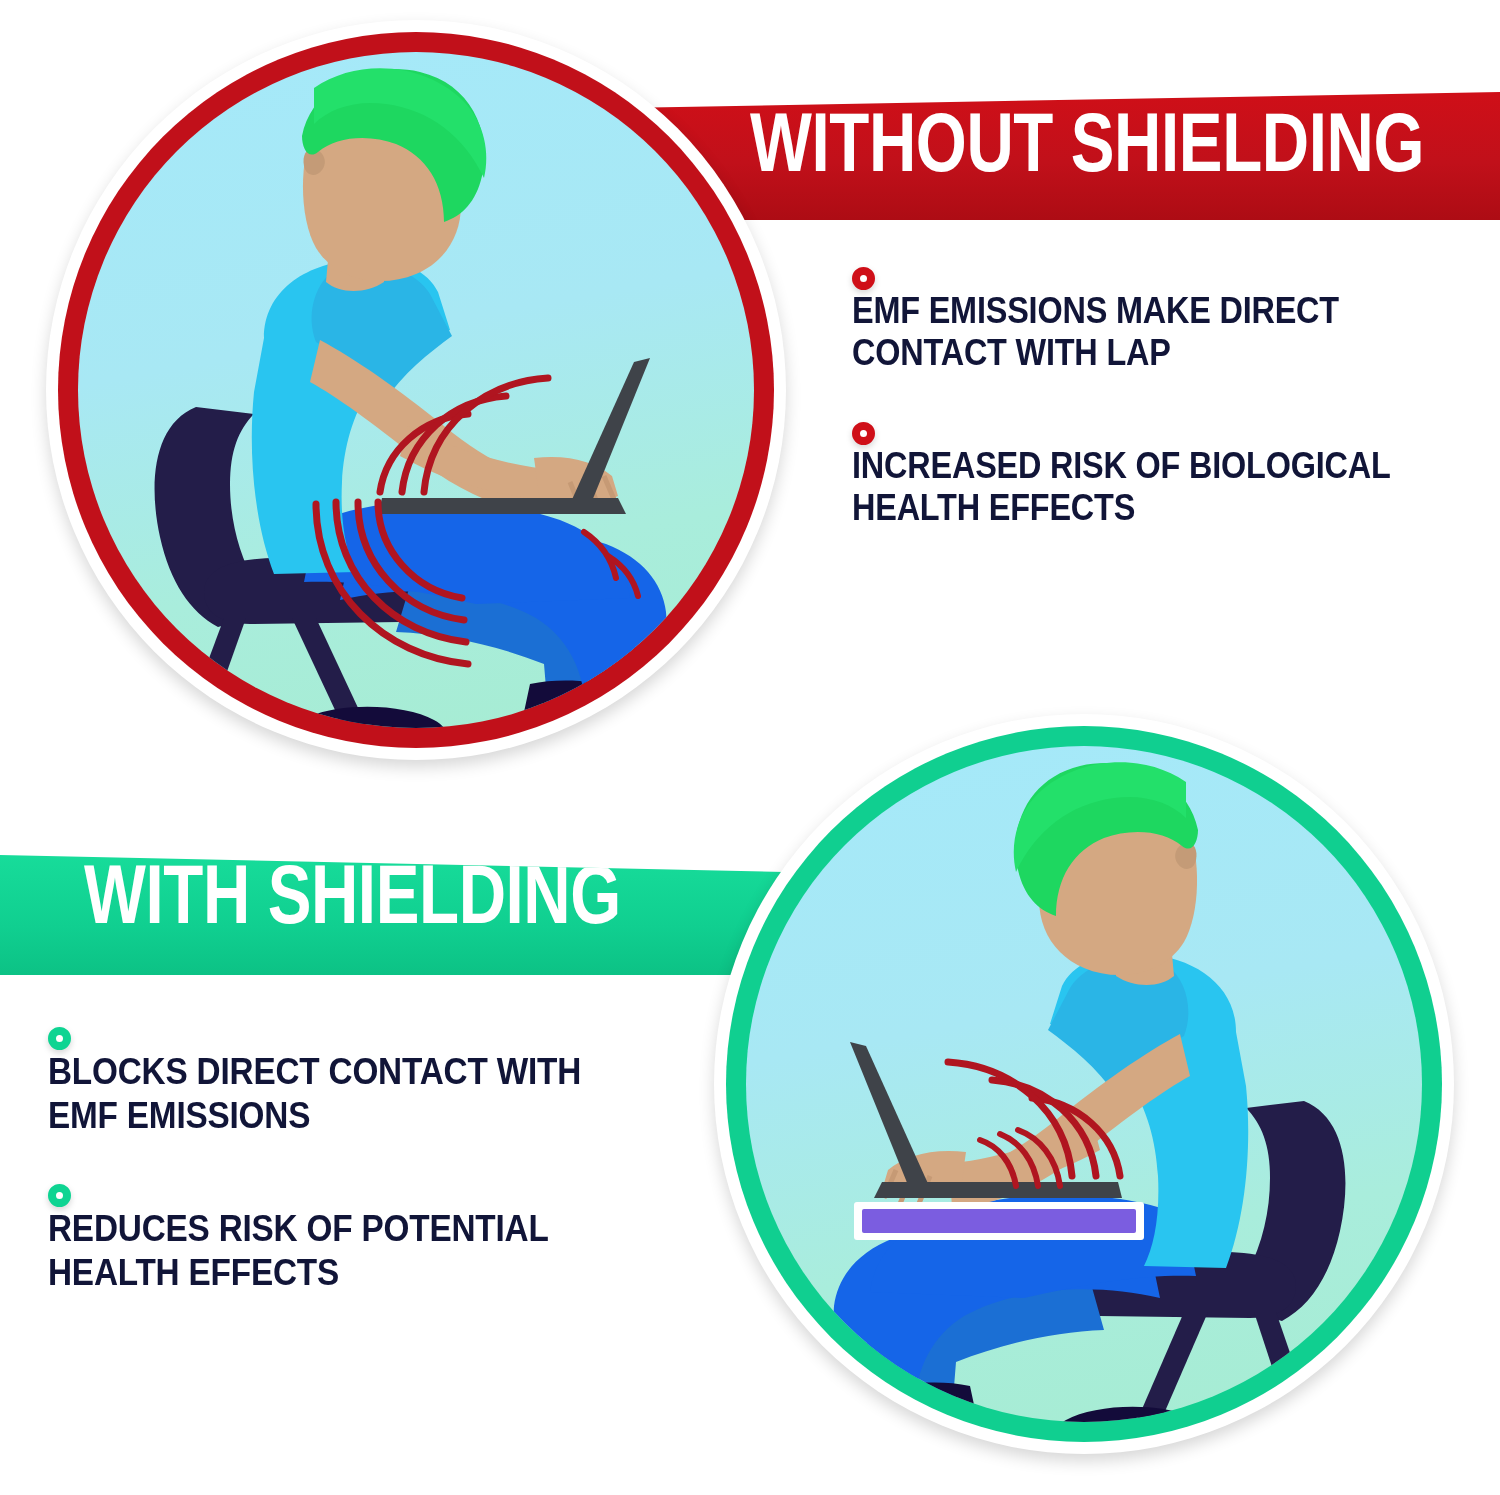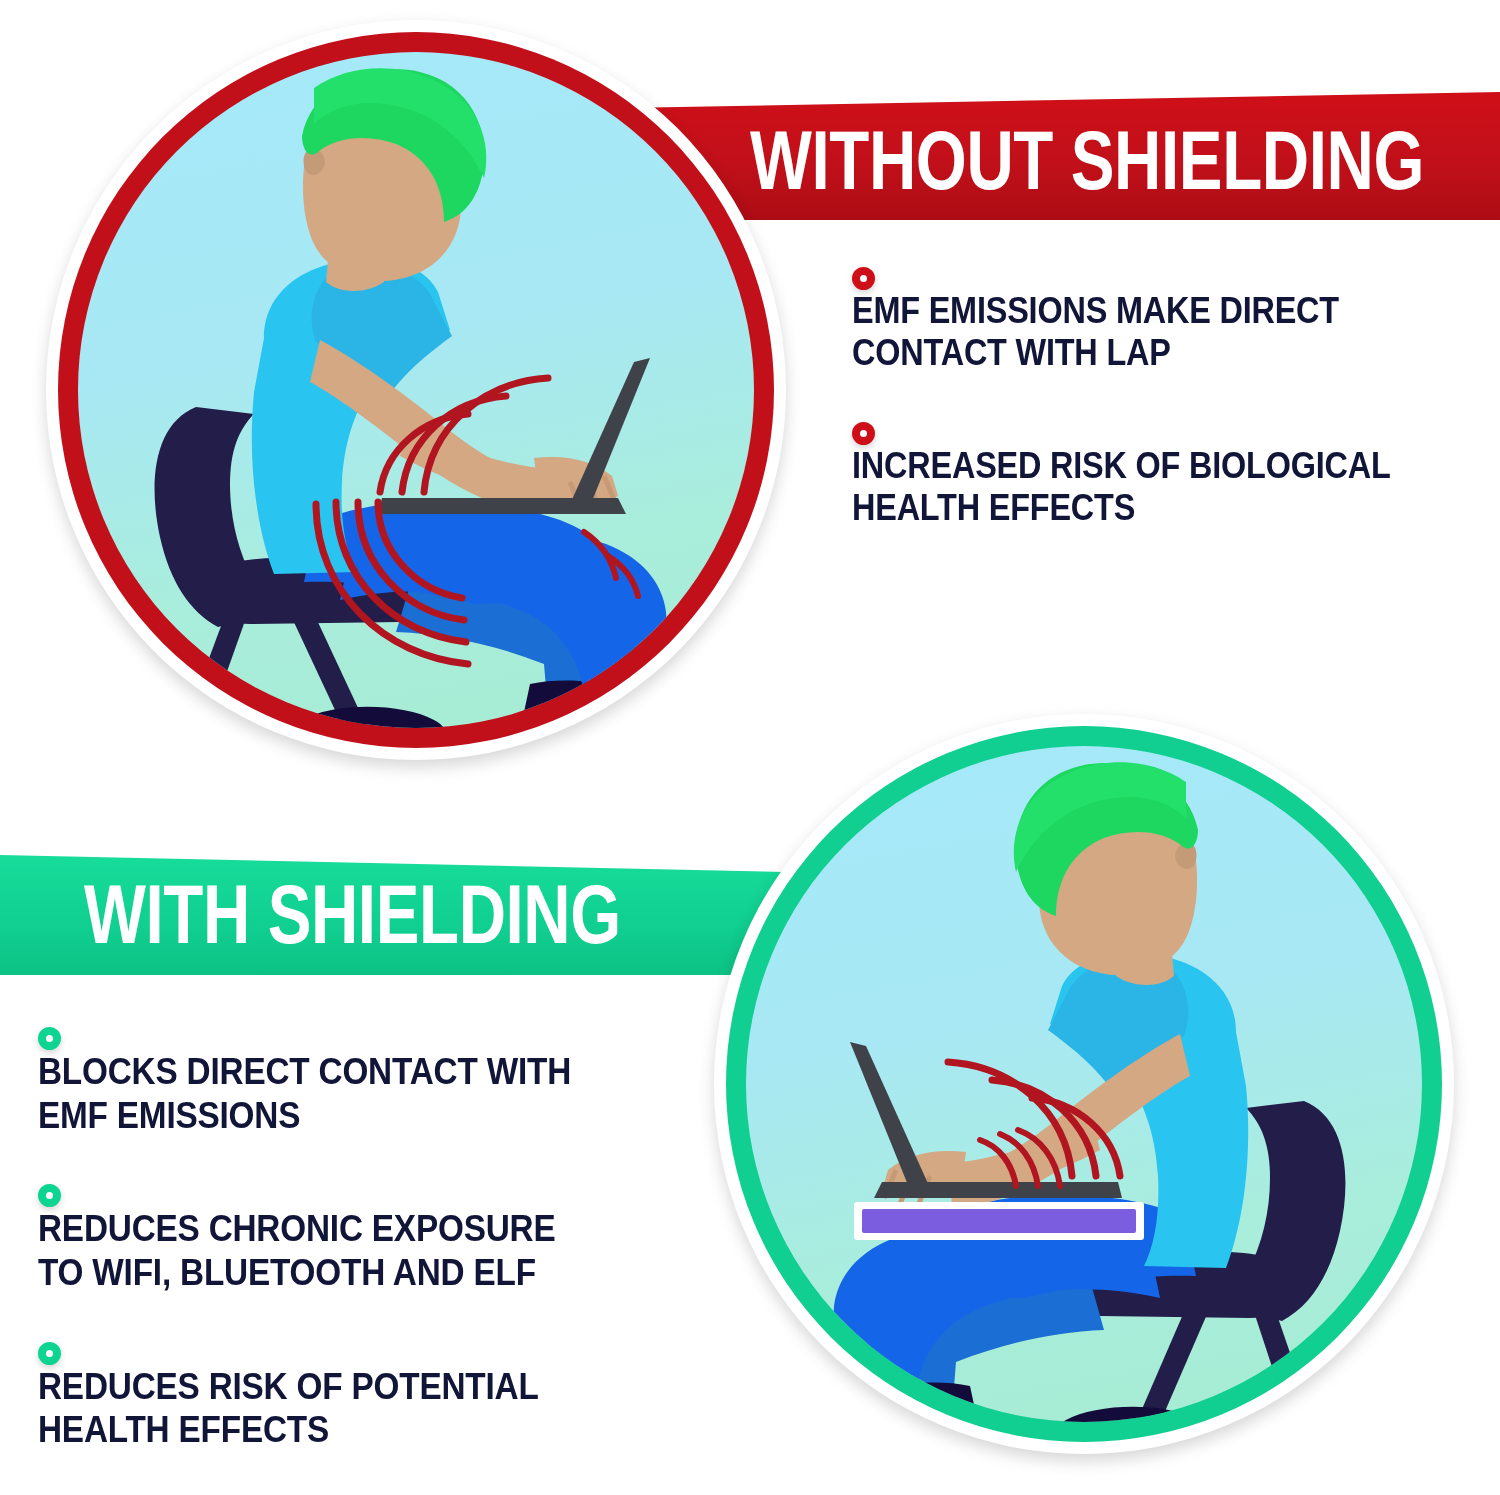--- a/index.html
+++ b/index.html
@@ -8,21 +8,21 @@
     background:#ffffff;
     font-family:"Liberation Sans", sans-serif;
     overflow:hidden;
     position:relative;
   }
   #stage{position:absolute;left:0;top:0;width:1500px;height:1495px;overflow:hidden;}
 
   
   .banner{
     position:absolute;
-    display:flex;align-items:center;
+    display:flex;
     overflow:hidden;
   }
   .banner-label{
     color:#ffffff;
     font-weight:700;
     font-family:"Liberation Sans", sans-serif;
     letter-spacing:-0.5px;
     transform:scaleX(0.78);
     transform-origin:left center;
     white-space:nowrap;
@@ -72,21 +72,21 @@
   #circle-with{left:714px;top:714px;width:740px;height:740px;}
   #circle-with .band{inset:12px;background:#10cf90;}
   #circle-with .face{inset:32px;background:linear-gradient(170deg,#a5e9f9 0%,#a8e8f4 40%,#a9eddc 70%,#a6ecd2 100%);}
 
   .scene{position:absolute;left:0;top:0;width:676px;height:676px;}
   .scene.flip{transform:scaleX(-1);}
 
   
   .bullet-list{position:absolute;z-index:7;}
   #list-without{left:852px;top:258px;width:620px;}
-  #list-with{left:38px;top:1018px;width:620px;}
+  #list-with{left:48px;top:1018px;width:620px;}
 
   .bullet-row{display:flex;align-items:flex-start;margin-bottom:38px;flex-direction:column;}
   .bullet-dot{
     flex:0 0 auto;
     width:23px;height:23px;border-radius:50%;
     margin-top:9px;margin-right:17px;
     box-sizing:border-box;
     filter:drop-shadow(0 3px 3px rgba(0,0,0,0.16));
   }
   #list-without .bullet-dot{border:8px solid #cf0f18;background:#ffffff;}
@@ -258,23 +258,18 @@
   </div>
 
   <div class="bullet-list" id="list-with">
     <div class="bullet-row">
       <span class="bullet-dot"></span>
       <span class="bullet-text">BLOCKS DIRECT CONTACT WITH
 EMF EMISSIONS</span>
     </div>
     <div class="bullet-row">
       <span class="bullet-dot"></span>
-      <span class="bullet-text">REDUCES CHRONIC EXPOSURE
-TO WIFI, BLUETOOTH AND ELF</span>
-    </div>
-    <div class="bullet-row">
-      <span class="bullet-dot"></span>
       <span class="bullet-text">REDUCES RISK OF POTENTIAL
 HEALTH EFFECTS</span>
     </div>
   </div>
 
 </div>
 
 </body></html>

